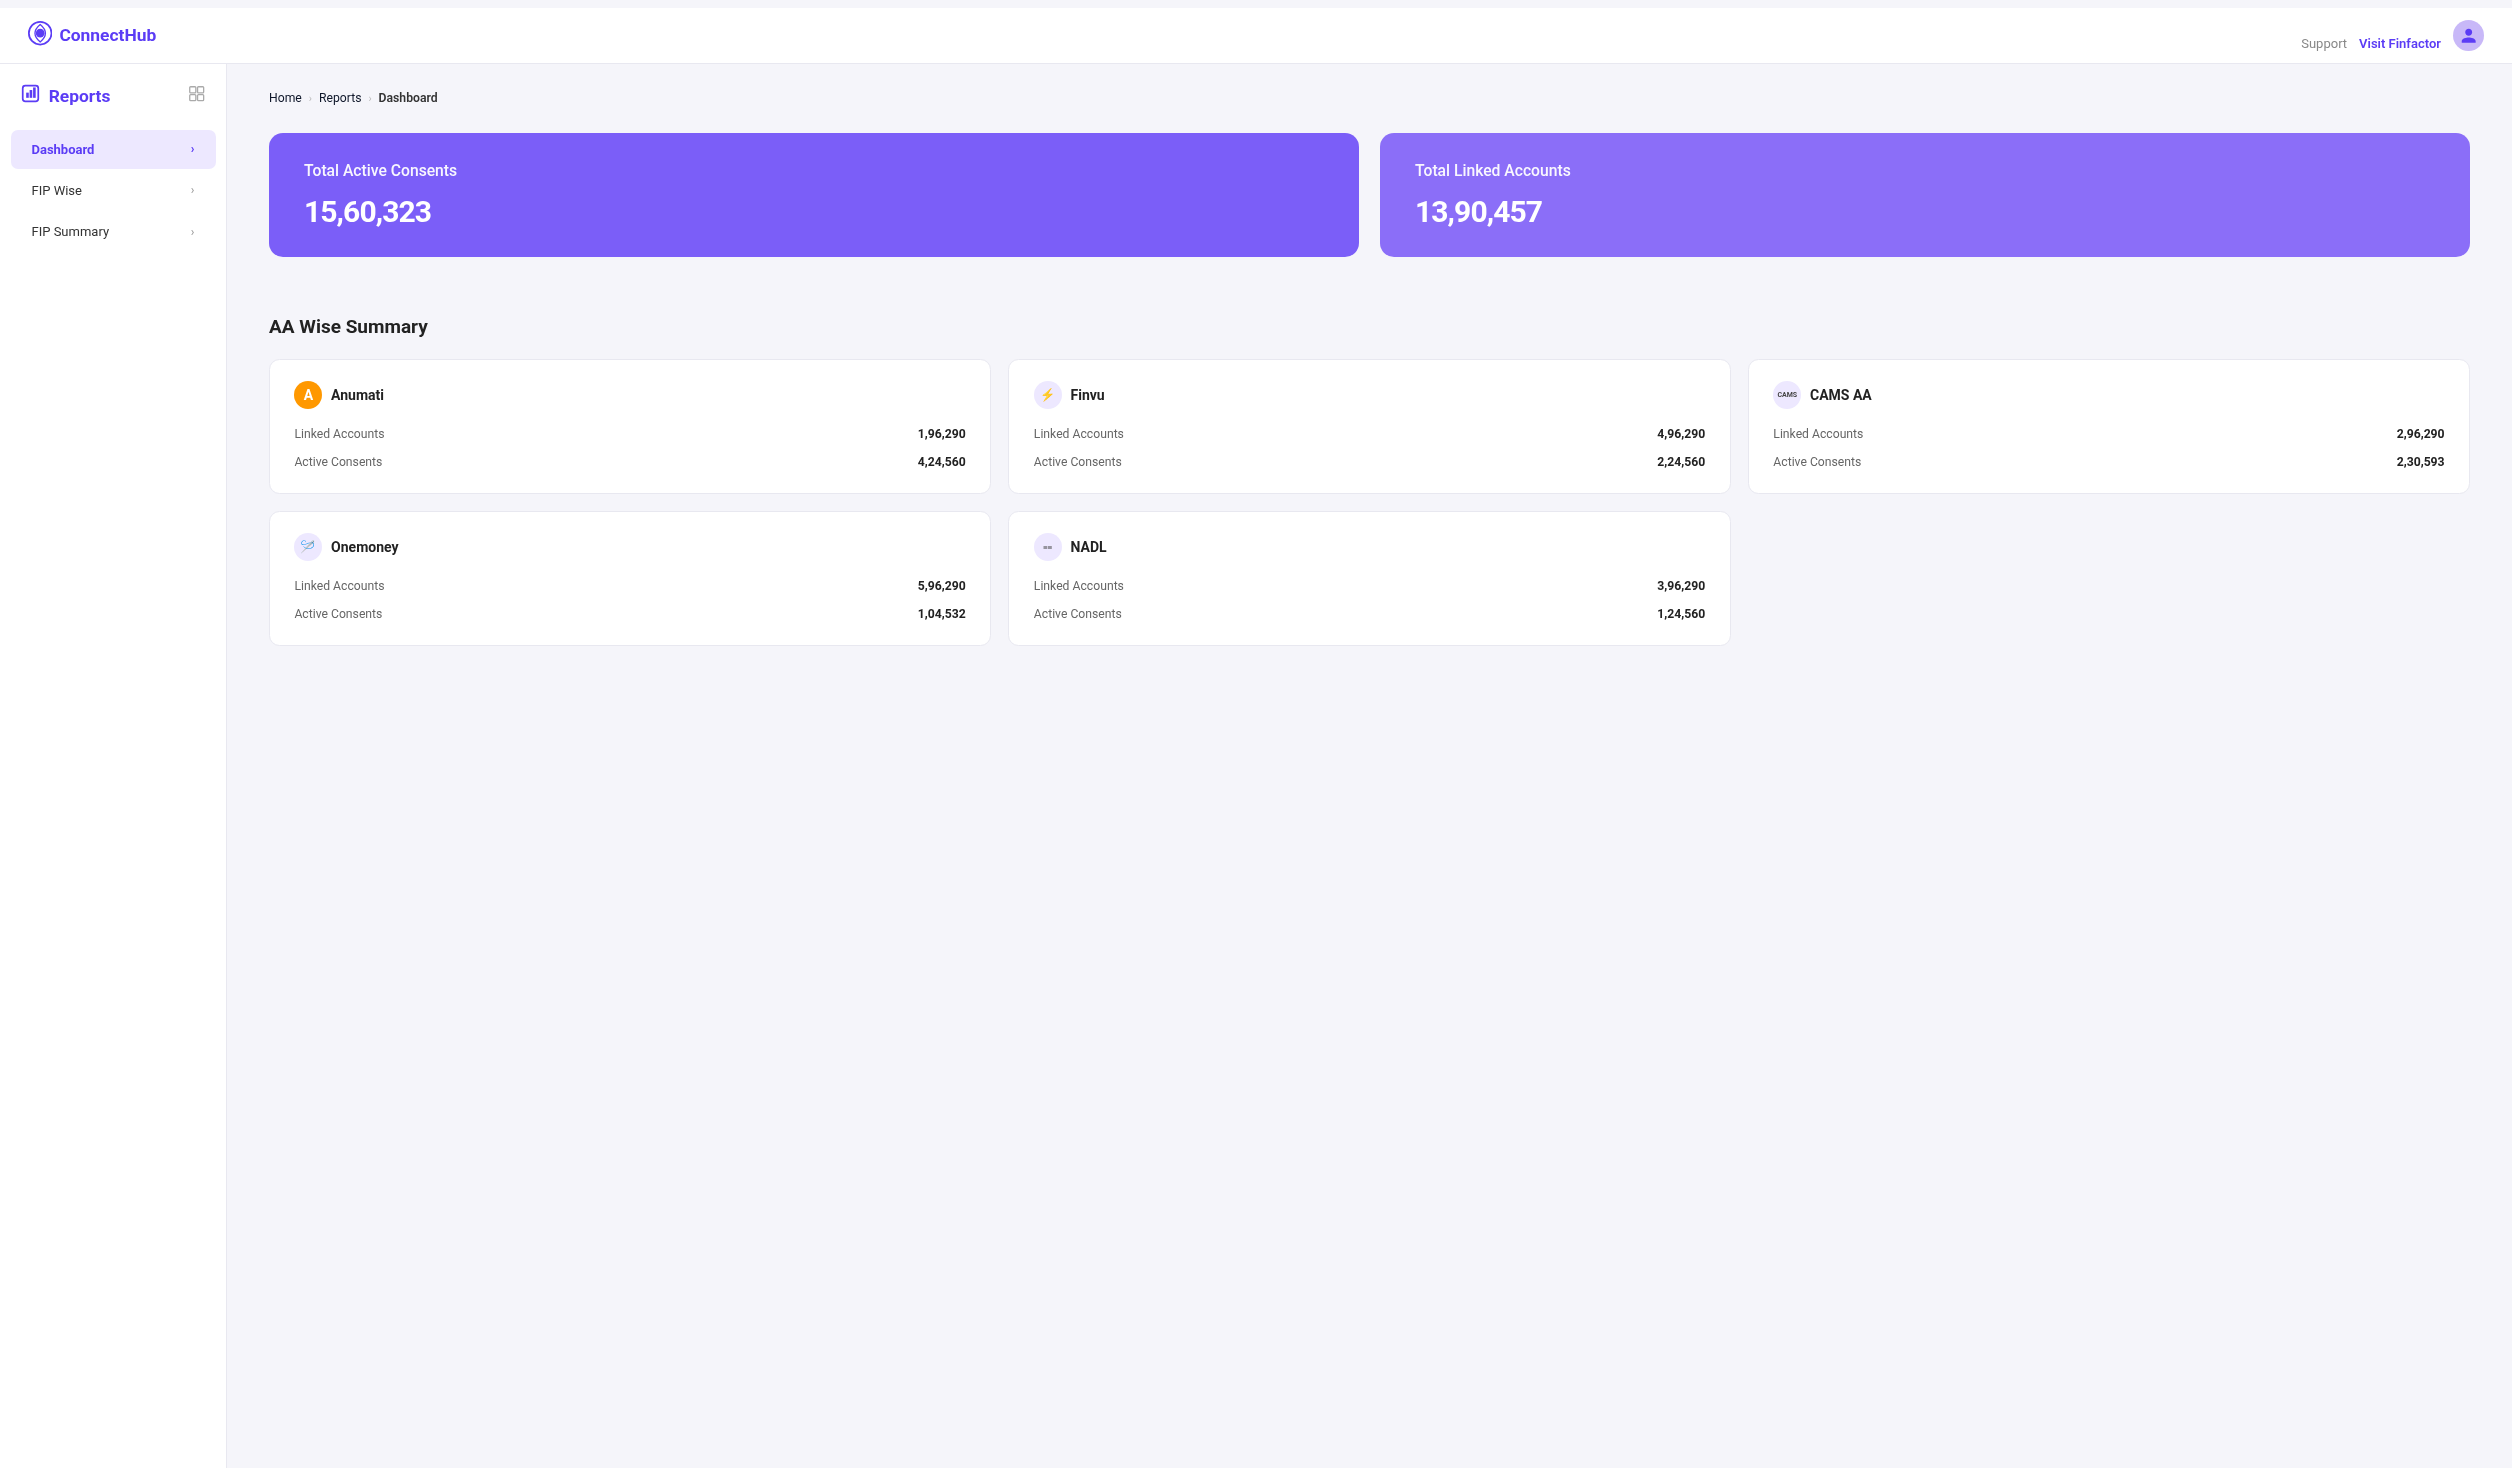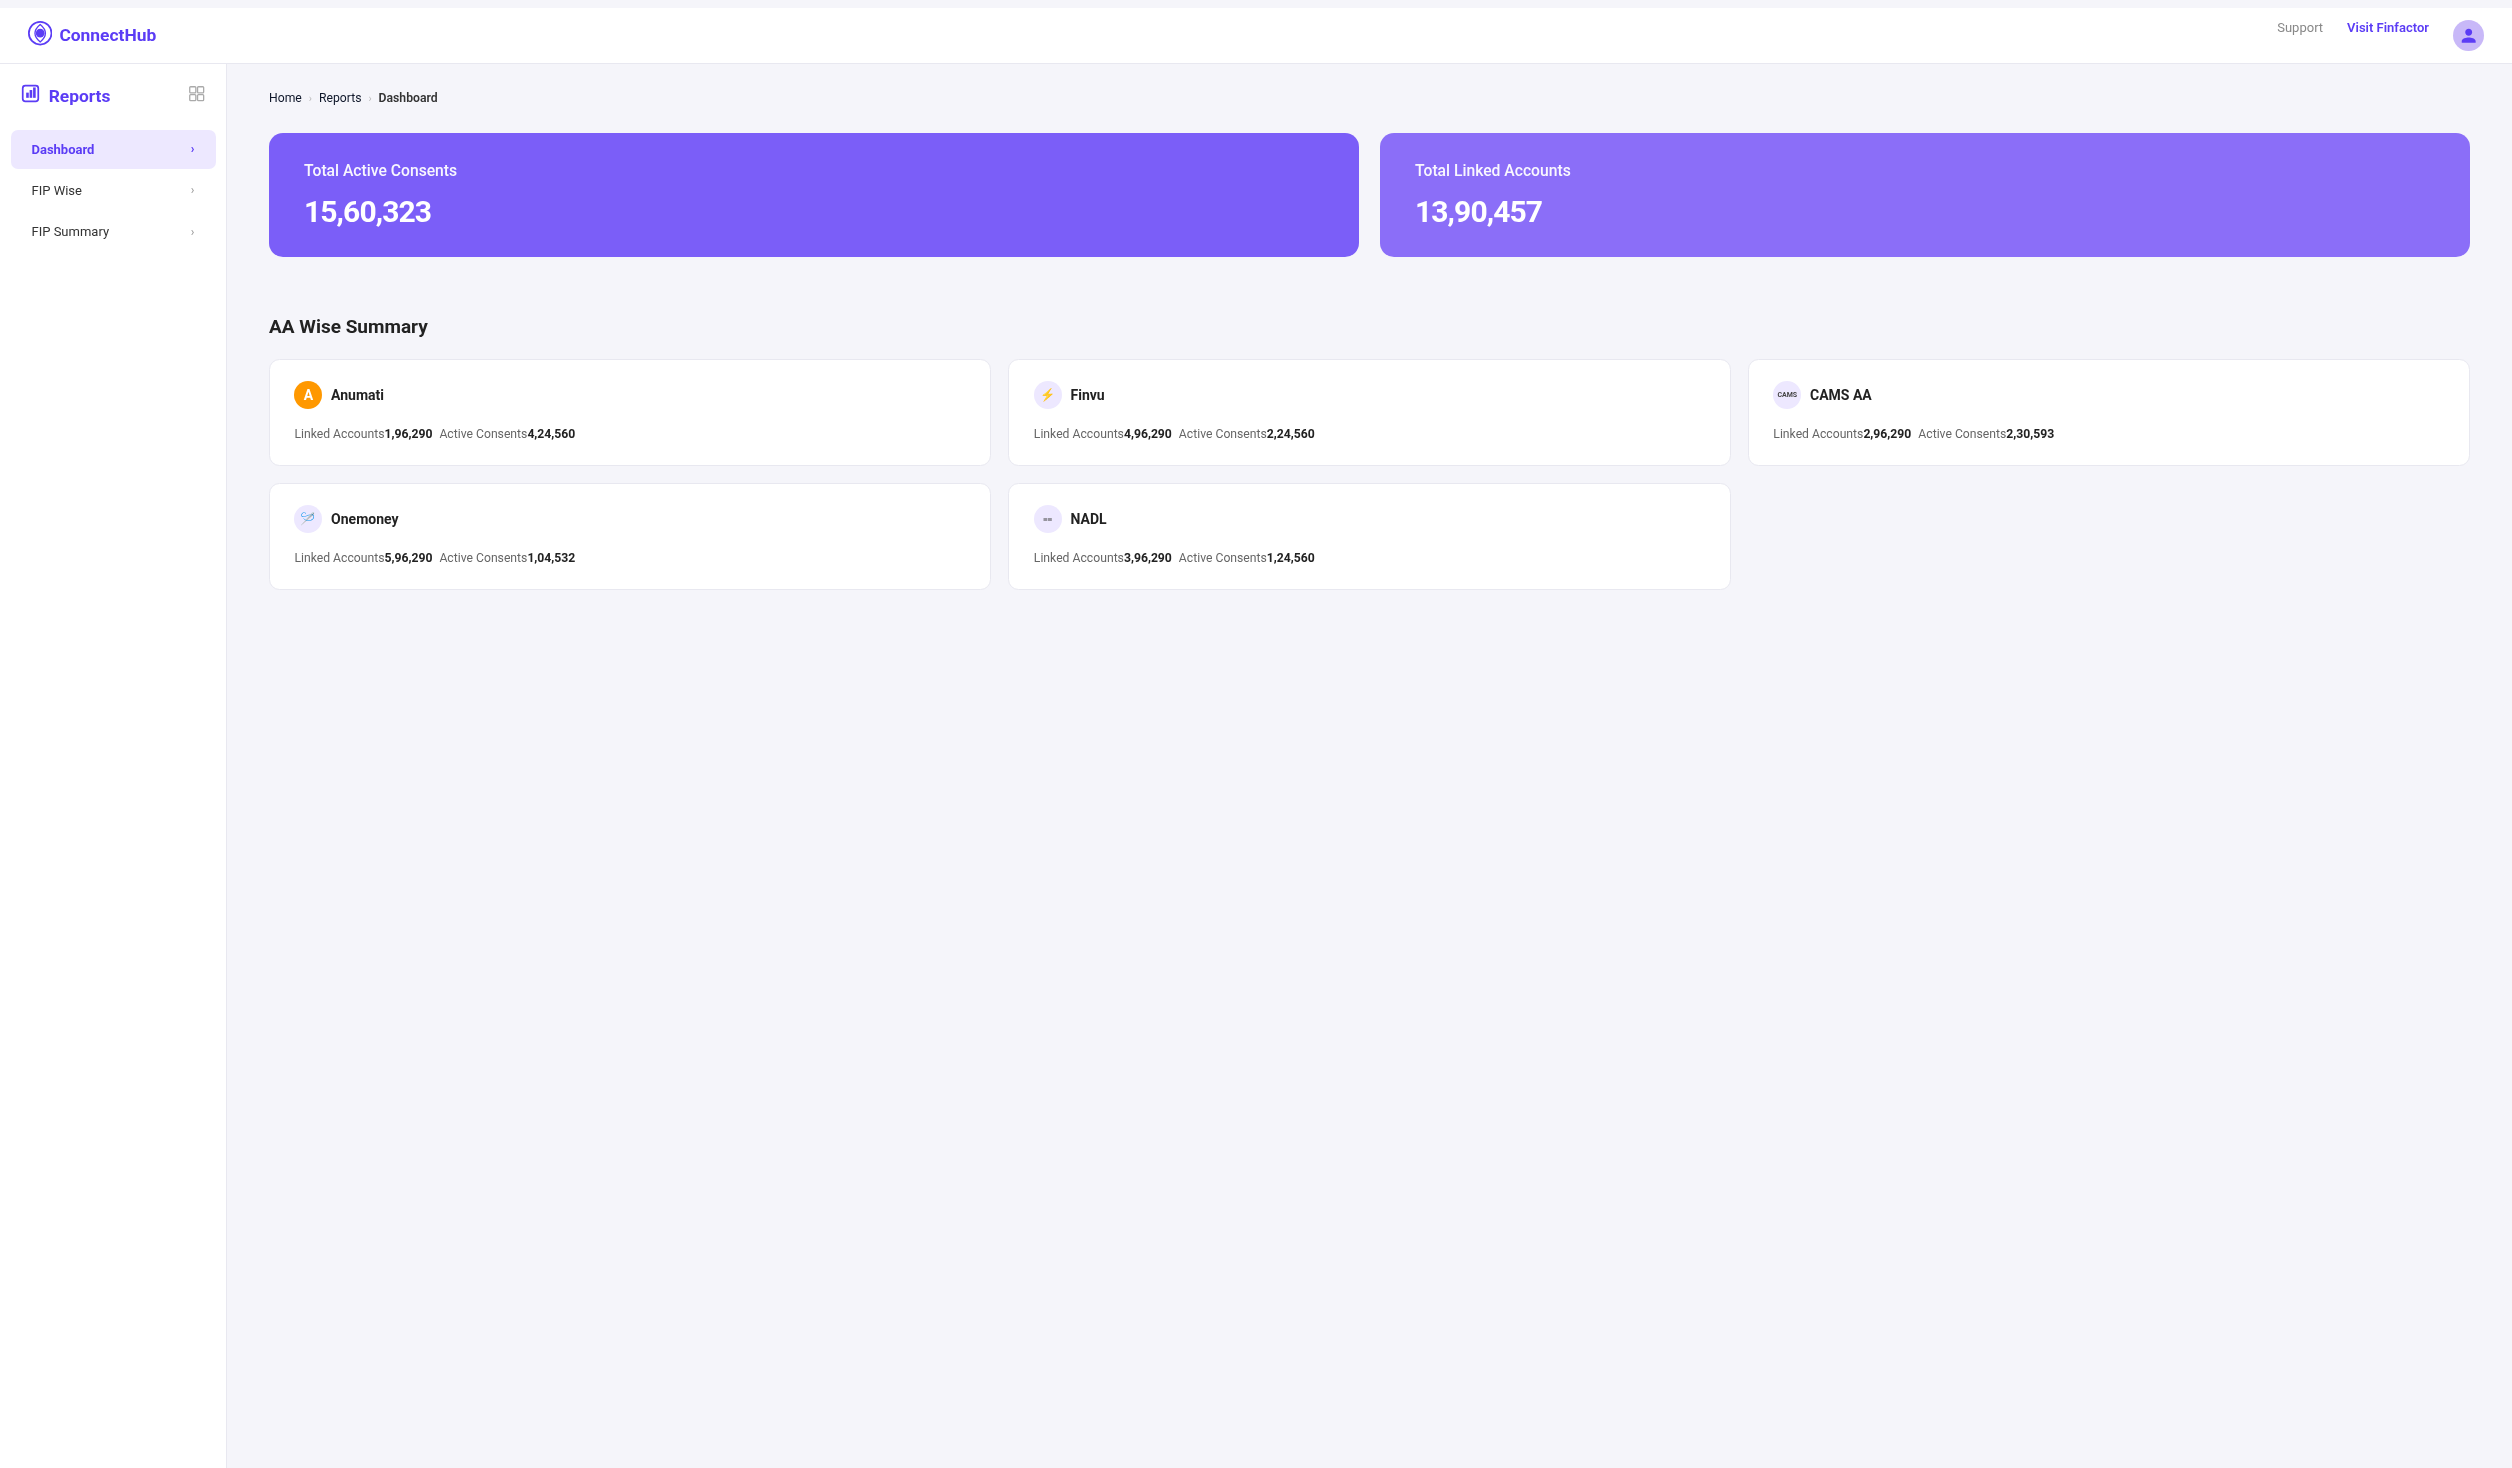--- a/index.html
+++ b/index.html
@@ -6,21 +6,21 @@
     body { font-family: -apple-system, BlinkMacSystemFont, 'Segoe UI', Roboto, sans-serif; background: #f5f5fa; color: #333; }
 
     
     .topnav {
       display: flex; align-items: center; justify-content: space-between;
       background: #fff; padding: 0 28px; height: 56px;
       border-bottom: 0.9px solid #e8e8f0; position: fixed; top: 8px; left: 0; right: 0; z-index: 100;
     }
     .topnav-logo { display: flex; align-items: center; gap: 7px; color: #5b3cf5; font-size: 17.4px; font-weight: 700; }
     .topnav-logo .logo-icon { font-size: 15.7px; }
-    .topnav-right { display: flex; align-items: flex-start; gap: 24px; }
+    .topnav-right { display: flex; align-items: flex-end; gap: 12px; }
     .topnav-support { color: #888; font-size: 13px; cursor: pointer; }
     .topnav-visit { color: #5b3cf5; font-size: 13px; font-weight: 600; cursor: pointer; }
     .topnav-avatar { width: 31px; height: 31px; background: #c8b8f8; border-radius: 50%; display: flex; align-items: center; justify-content: center; cursor: pointer; }
     .topnav-avatar svg { width: 17.4px; height: 17.4px; fill: #5b3cf5; }
 
     
     .layout { display: flex; margin-top: 56px; min-height: calc(100vh - 56px); }
 
     
     .sidebar {
@@ -76,21 +76,21 @@
     }
     .aa-card-header { display: flex; align-items: center; gap: 8.7px; margin-bottom: 14px; }
     .aa-card-logo {
       width: 28px; height: 28px; border-radius: 50%; display: flex; align-items: center; justify-content: center;
       font-size: 12.2px; font-weight: 700;
     }
     .aa-card-name { font-size: 14px; font-weight: 700; color: #222; }
     .aa-card-row { display: flex; justify-content: space-between; align-items: center; padding: 3.5px 0; font-size: 12.2px; }
     .aa-card-row-label { color: #666; }
     .aa-card-row-value { font-weight: 700; color: #222; }
-    .aa-card-rows { display: flex; flex-direction: row; gap: 7px; }
+    .aa-card-rows { display: flex; flex-direction: column; gap: 7px; }
   </style>
 </head>
 <body>
 
 <nav class="topnav">
   <div class="topnav-logo">
     <span class="logo-icon">
       
       <svg width="24.4" height="24.4" viewBox="0 0 28 28" fill="none">
         <circle cx="14" cy="14" r="13" stroke="#5b3cf5" stroke-width="2"></circle>

